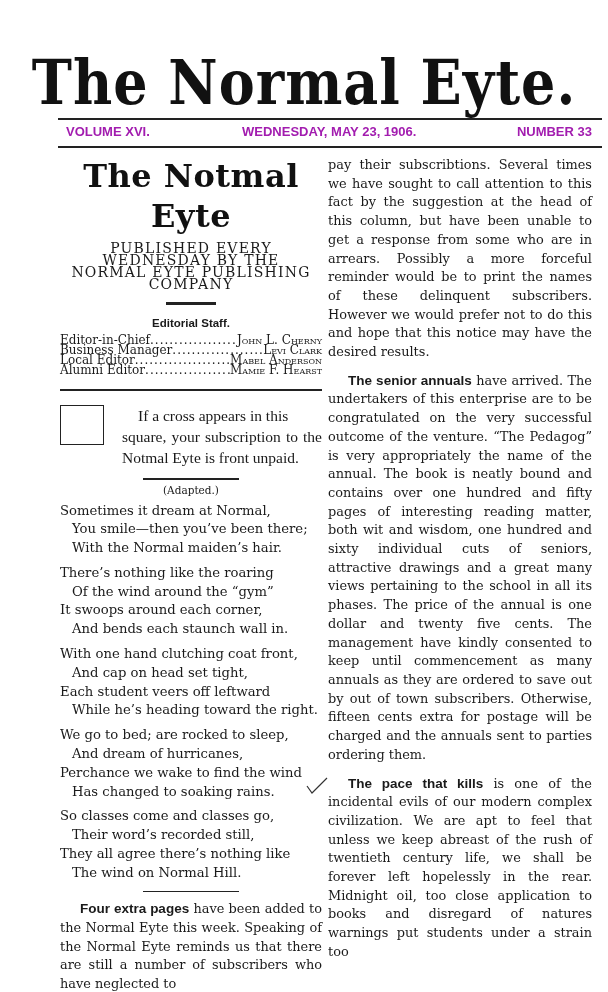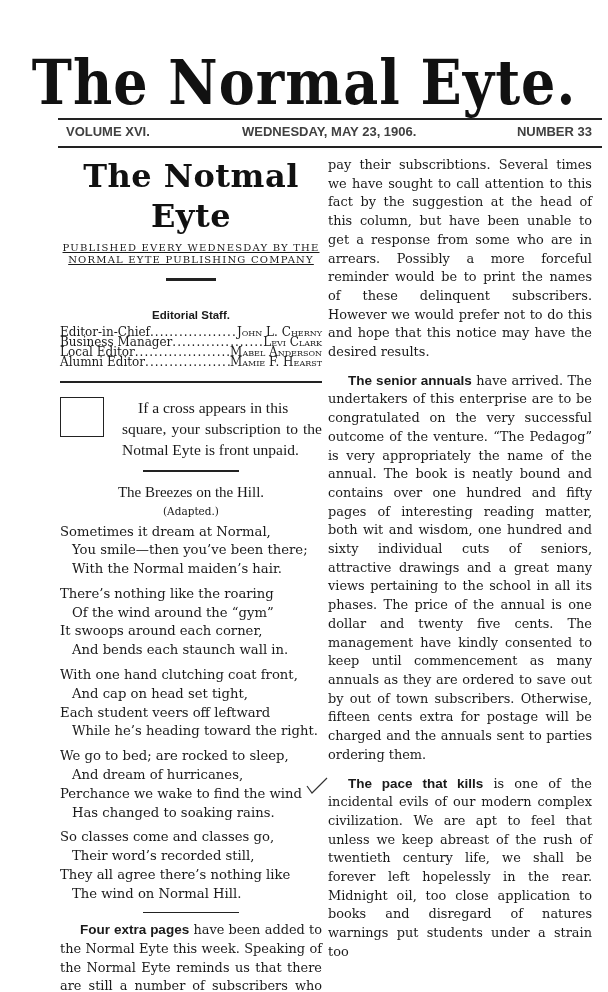--- a/index.html
+++ b/index.html
@@ -10,38 +10,37 @@
   .masthead {
     position: absolute; left: 0; top: 44px; width: 608px; text-align: center;
     font-family: "DejaVu Serif", serif; font-weight: bold; font-size: 54px;
     letter-spacing: 1px; color: #111; line-height: 66px;
     transform: scaleY(1.15); transform-origin: top center;
   }
   .rule { position: absolute; background: #222; }
   .dateline {
     position: absolute; left: 66px; top: 124px; width: 542px;
     font-family: "Liberation Sans", sans-serif; font-weight: bold; font-size: 13px;
-    color: #404040; height: 18px;
+    color: #a21caf; height: 18px;
   }
   .dateline span { position: absolute; top: 0; white-space: nowrap; }
   .col-left { position: absolute; left: 60px; top: 150px; width: 262px; }
   .col-right { position: absolute; left: 328px; top: 150px; width: 264px; }
   .sub-masthead {
     text-align: center; font-weight: bold; font-size: 32px; line-height: 40px;
     color: #111; letter-spacing: 0.5px; margin-top: 6px;
   }
   .pub-line {
-    text-align: center; font-size: 10px; letter-spacing: 1.2px; line-height: 12px;
+    text-align: center; font-size: 14px; letter-spacing: 1.2px; line-height: 12px;
     margin-top: 6px;
-    text-decoration: underline;
   }
   .short-rule { height: 3px; background: #222; width: 50px; margin: 12px auto 0; }
   .staff-head {
     text-align: center; font-family: "Liberation Sans", sans-serif; font-weight: bold;
-    font-size: 11.5px; margin-top: 28px;
+    font-size: 11.5px; margin-top: 12px;
   }
   .staff-list { margin-top: 6px; font-size: 12px; line-height: 10px; }
   .staff-row { display: flex; align-items: baseline; }
   .staff-row .role { white-space: nowrap; }
   .staff-row .dots { flex: 1; overflow: hidden; white-space: nowrap; letter-spacing: 1px; }
   .staff-row .dots::after { content: "......................................................................................"; }
   .staff-row .name { white-space: nowrap; font-variant: small-caps; }
   .wide-rule { height: 2px; background: #222; margin-top: 14px; }
   .notice { display: flex; margin-top: 14px; }
   .notice-box { width: 42px; height: 38px; border: 1.5px solid #222; flex: none; margin-right: 18px; }
@@ -107,21 +106,20 @@
 
   <div class="notice">
     <div class="notice-box"></div>
     <div class="notice-text">
       <span class="first">If a cross appears in this</span>
       <span>square, your subscription to the Notmal Eyte is front unpaid.</span>
     </div>
   </div>
   <div class="short-rule" style="width:96px; height:1.5px; margin-top:10px;"></div>
 
-  <div class="poem-title">The Breezes on the Hill.</div>
   <div class="poem-sub">(Adapted.)</div>
 
   <div class="stanza">
     <div class="line">Sometimes it dream at Normal,</div>
     <div class="line indent">You smile—then you’ve been there;</div>
     <div class="line indent">With the Normal maiden’s hair.</div>
   </div>
   <div class="stanza">
     <div class="line">There’s nothing like the roaring</div>
     <div class="line indent">Of the wind around the “gym”</div>

